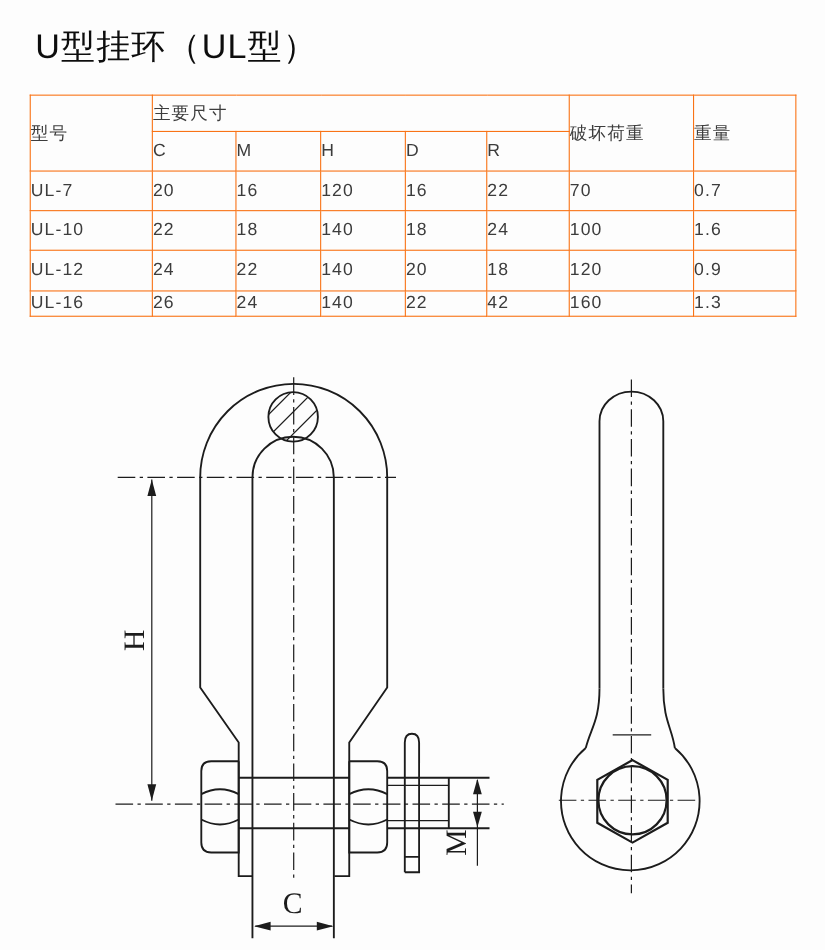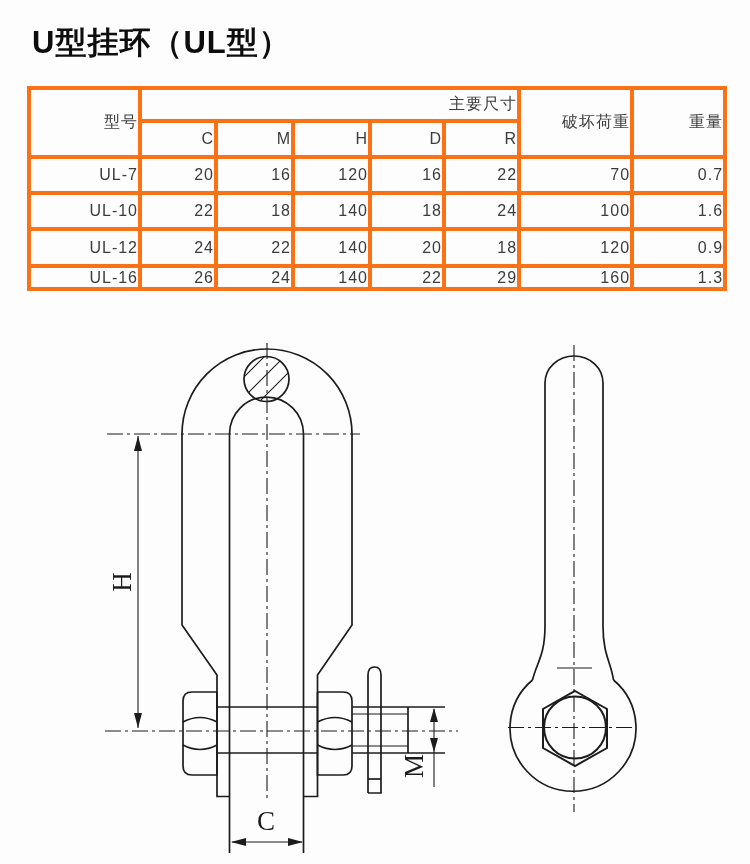--- a/index.html
+++ b/index.html
@@ -4,31 +4,31 @@
 <style>
   html,body{margin:0;padding:0;}
   body{
     width:750px;height:864px;position:relative;
     background:#fdfdfd;overflow:hidden;
     font-family:"Liberation Sans","DejaVu Sans",sans-serif;
     color:#333;
   }
   .page-title{
     position:absolute;left:32px;top:22px;
-    font-size:31px;font-weight:bold;color:#0d0d0d;
+    font-size:31px;font-weight:normal;color:#0d0d0d;
     letter-spacing:1px;white-space:nowrap;
   }
   table.spec{
     position:absolute;left:27px;top:86px;width:696px;
     border-collapse:collapse;table-layout:fixed;
   }
   table.spec td,table.spec th{
-    border:4px solid #f97316;
+    border:1px solid #f97316;
     font-size:16px;font-weight:normal;color:#3c3c3c;
-    text-align:right;vertical-align:middle;
+    text-align:left;vertical-align:middle;
     padding:0;letter-spacing:1px;
   }
   .drawing-svg{position:absolute;left:0;top:0;}
   .dim-label{
     font-family:"Liberation Serif","DejaVu Serif",serif;
     font-size:27px;fill:#1c1c1c;
   }
 </style>
 </head>
 <body>
@@ -89,21 +89,21 @@
       <td>18</td>
       <td>120</td>
       <td>0.9</td>
     </tr>
     <tr style="height:23px">
       <td>UL-16</td>
       <td>26</td>
       <td>24</td>
       <td>140</td>
       <td>22</td>
-      <td>29</td>
+      <td>42</td>
       <td>160</td>
       <td>1.3</td>
     </tr>
   </tbody>
 </table>
 
 <svg class="drawing-svg" width="750" height="864" viewBox="0 0 750 864">
   <defs>
     <clipPath id="pinSection">
         <circle cx="266.5" cy="379" r="22.5"></circle>

